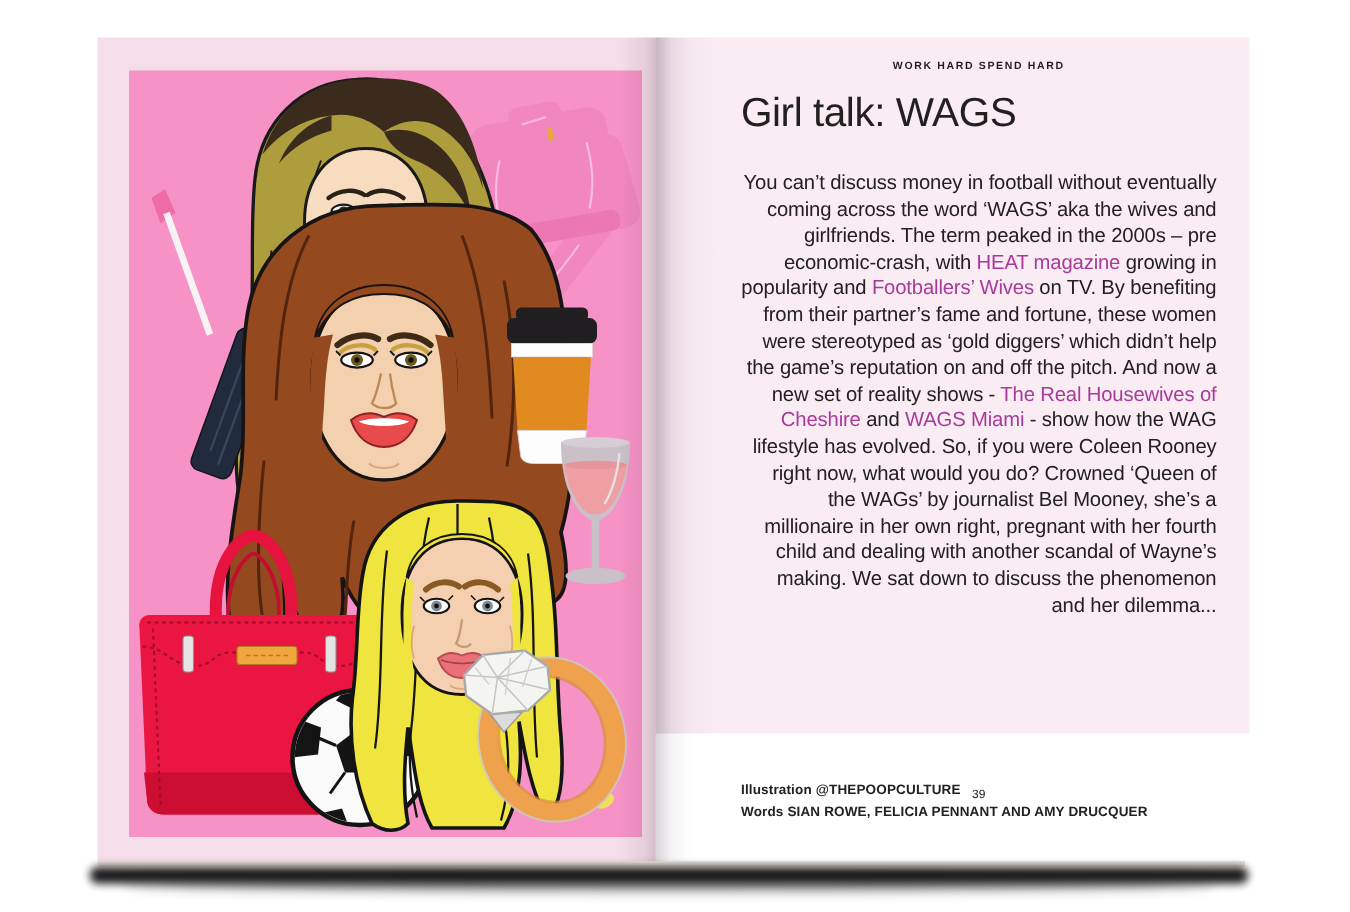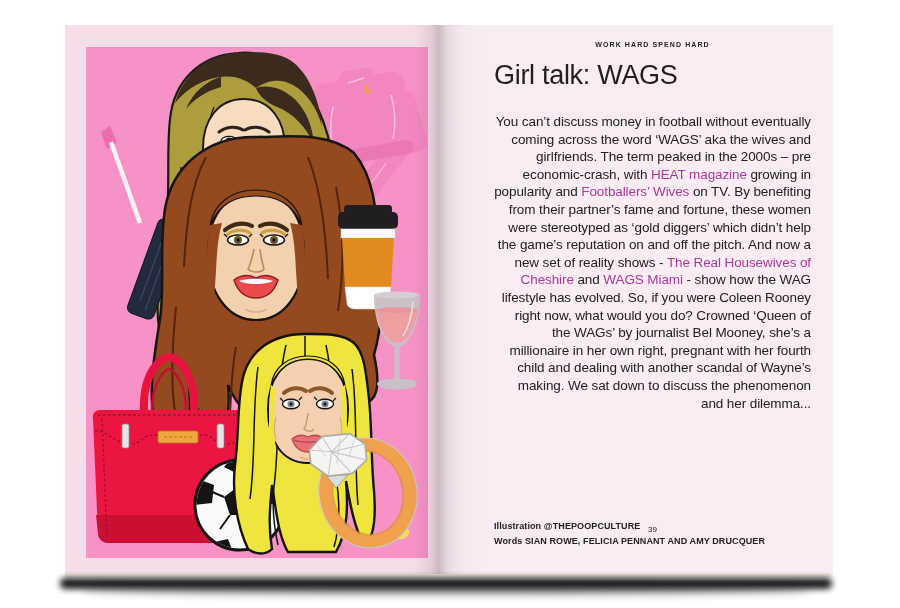--- a/index.html
+++ b/index.html
@@ -6,21 +6,21 @@
   body{
     width:900px;height:608px;position:relative;background:#ffffff;
     font-family:"Liberation Sans","DejaVu Sans",sans-serif;overflow:hidden;
     -webkit-font-smoothing:antialiased;
   }
   .book{position:absolute;left:65px;top:25px;width:768px;height:552px;display:flex;}
   .page-left{width:372px;height:552px;background:#F5DEE9;position:relative;flex:none;}
   .panel{position:absolute;left:21px;top:22px;width:342px;height:511px;background:#F692C6;overflow:hidden;}
   .panel svg{display:block;}
   .page-right{
-    width:396px;height:552px;flex:none;position:relative;
+    width:396px;height:464px;flex:none;position:relative;
     background:linear-gradient(90deg,#E7DAE3 0px,#F3E5ED 16px,#F9ECF3 44px,#F9ECF3 100%);
   }
   .rp-content{position:absolute;left:57px;right:22px;top:0;bottom:0;}
   .kicker{
     position:absolute;top:16px;left:0;right:0;text-align:center;
     font-size:7px;font-weight:700;letter-spacing:1.1px;color:#221F21;
   }
   .title{
     position:absolute;top:34px;left:0;right:0;
     font-size:27px;line-height:32px;font-weight:500;letter-spacing:-0.3px;color:#221F21;

